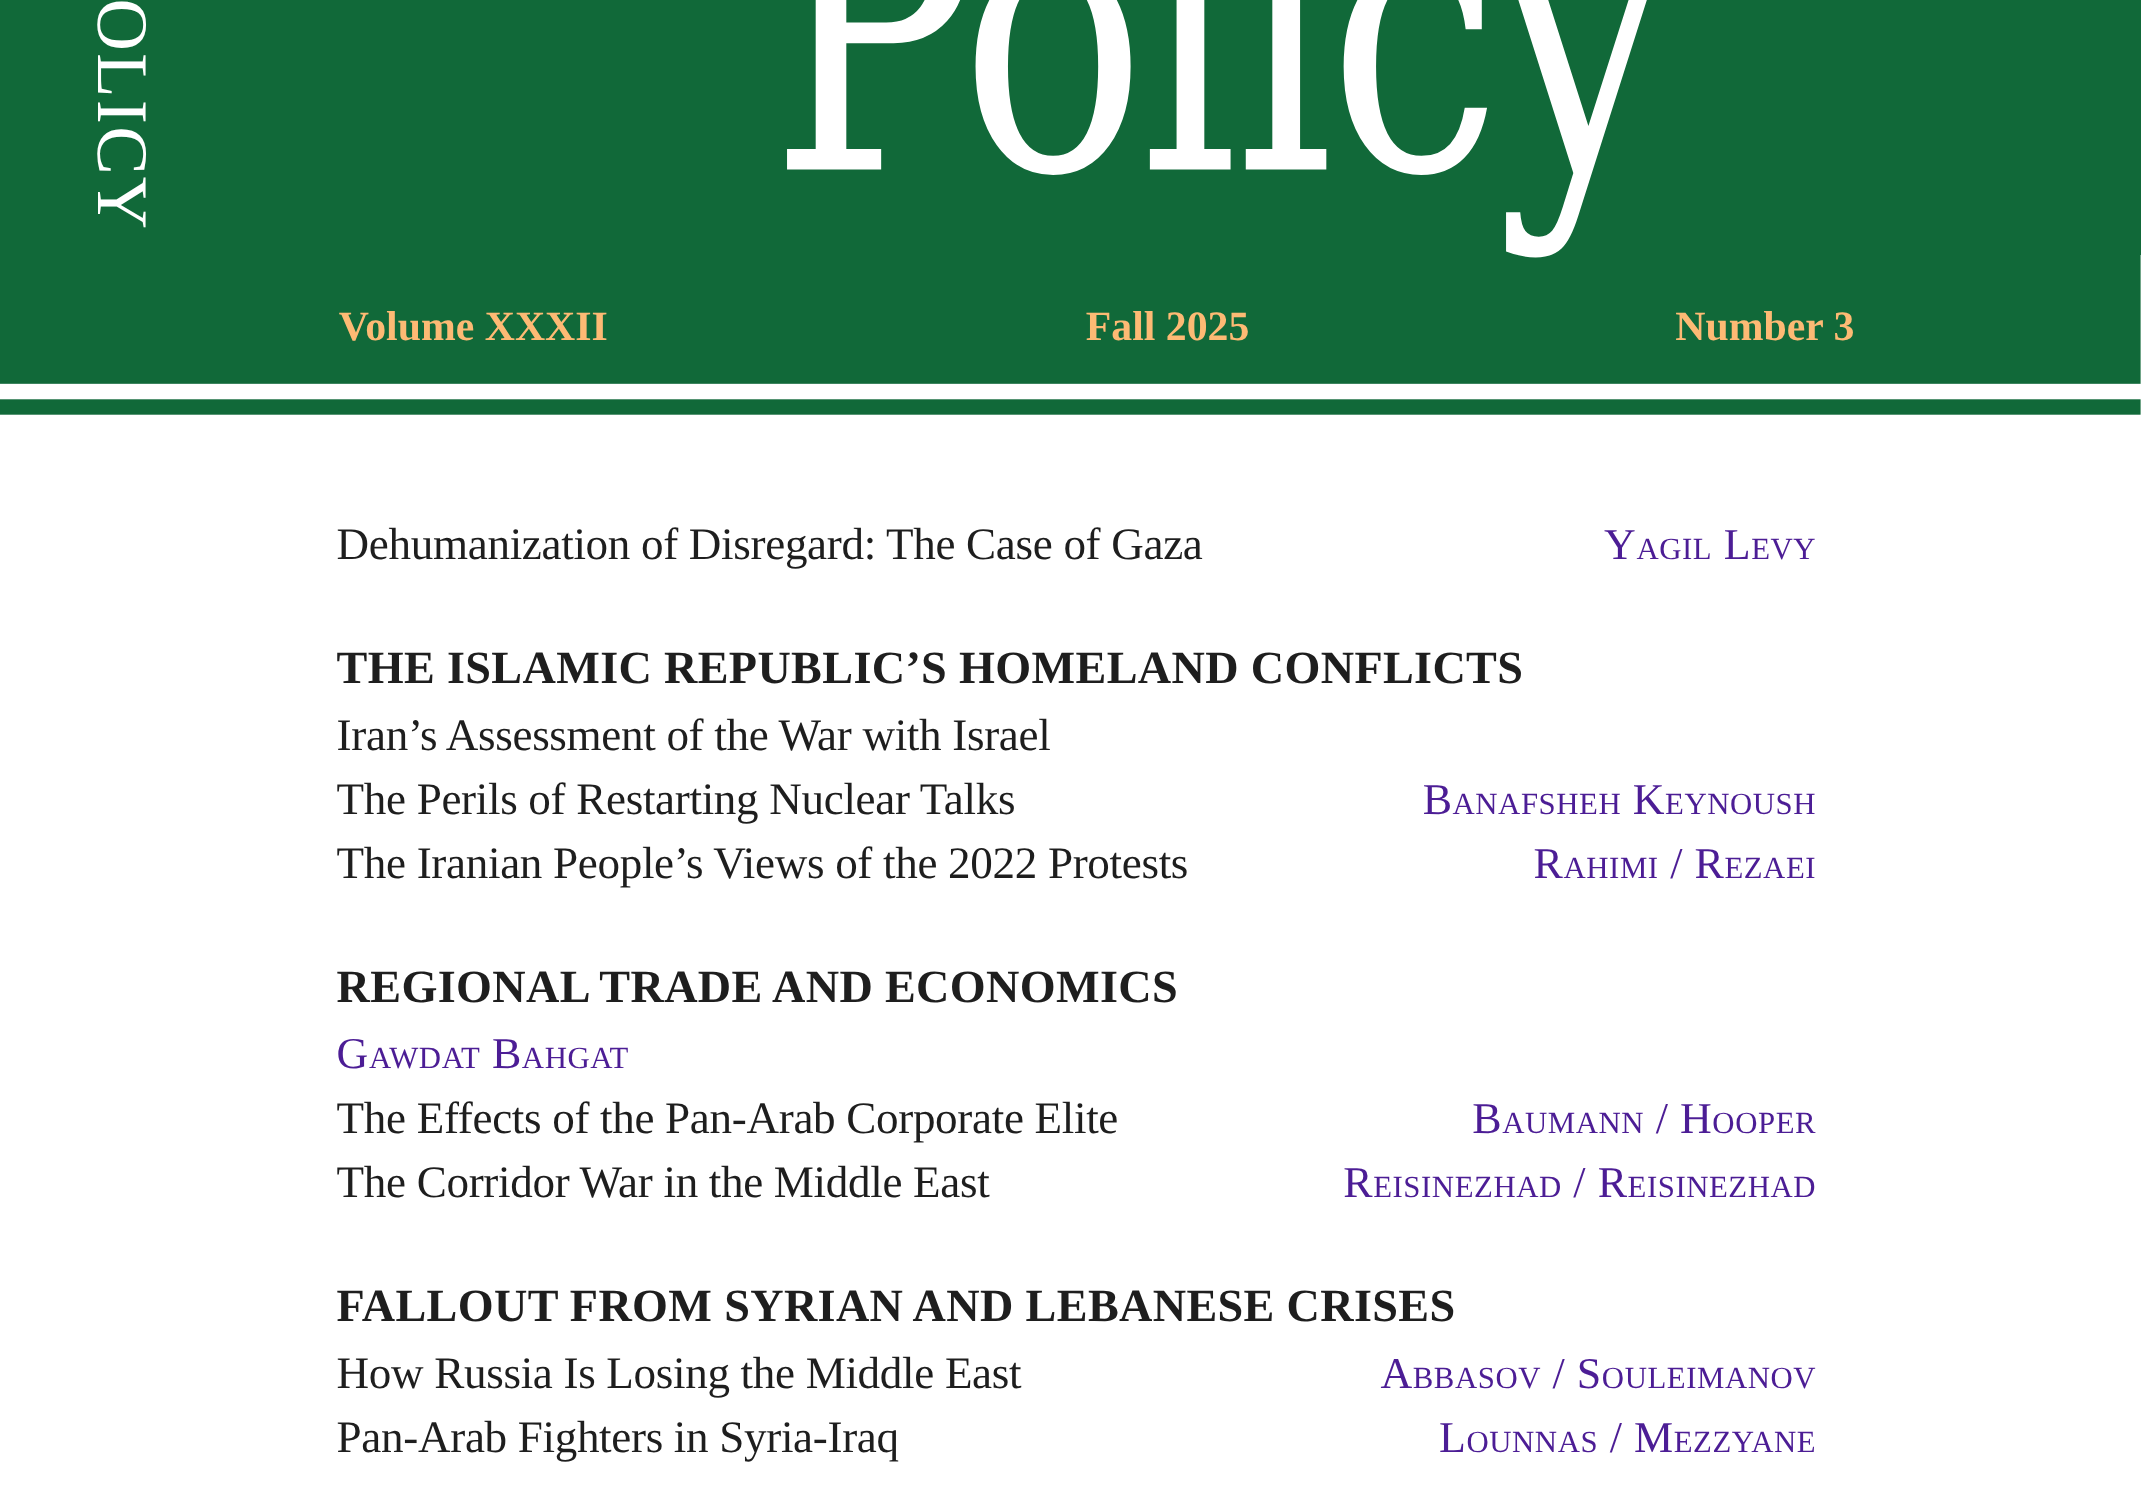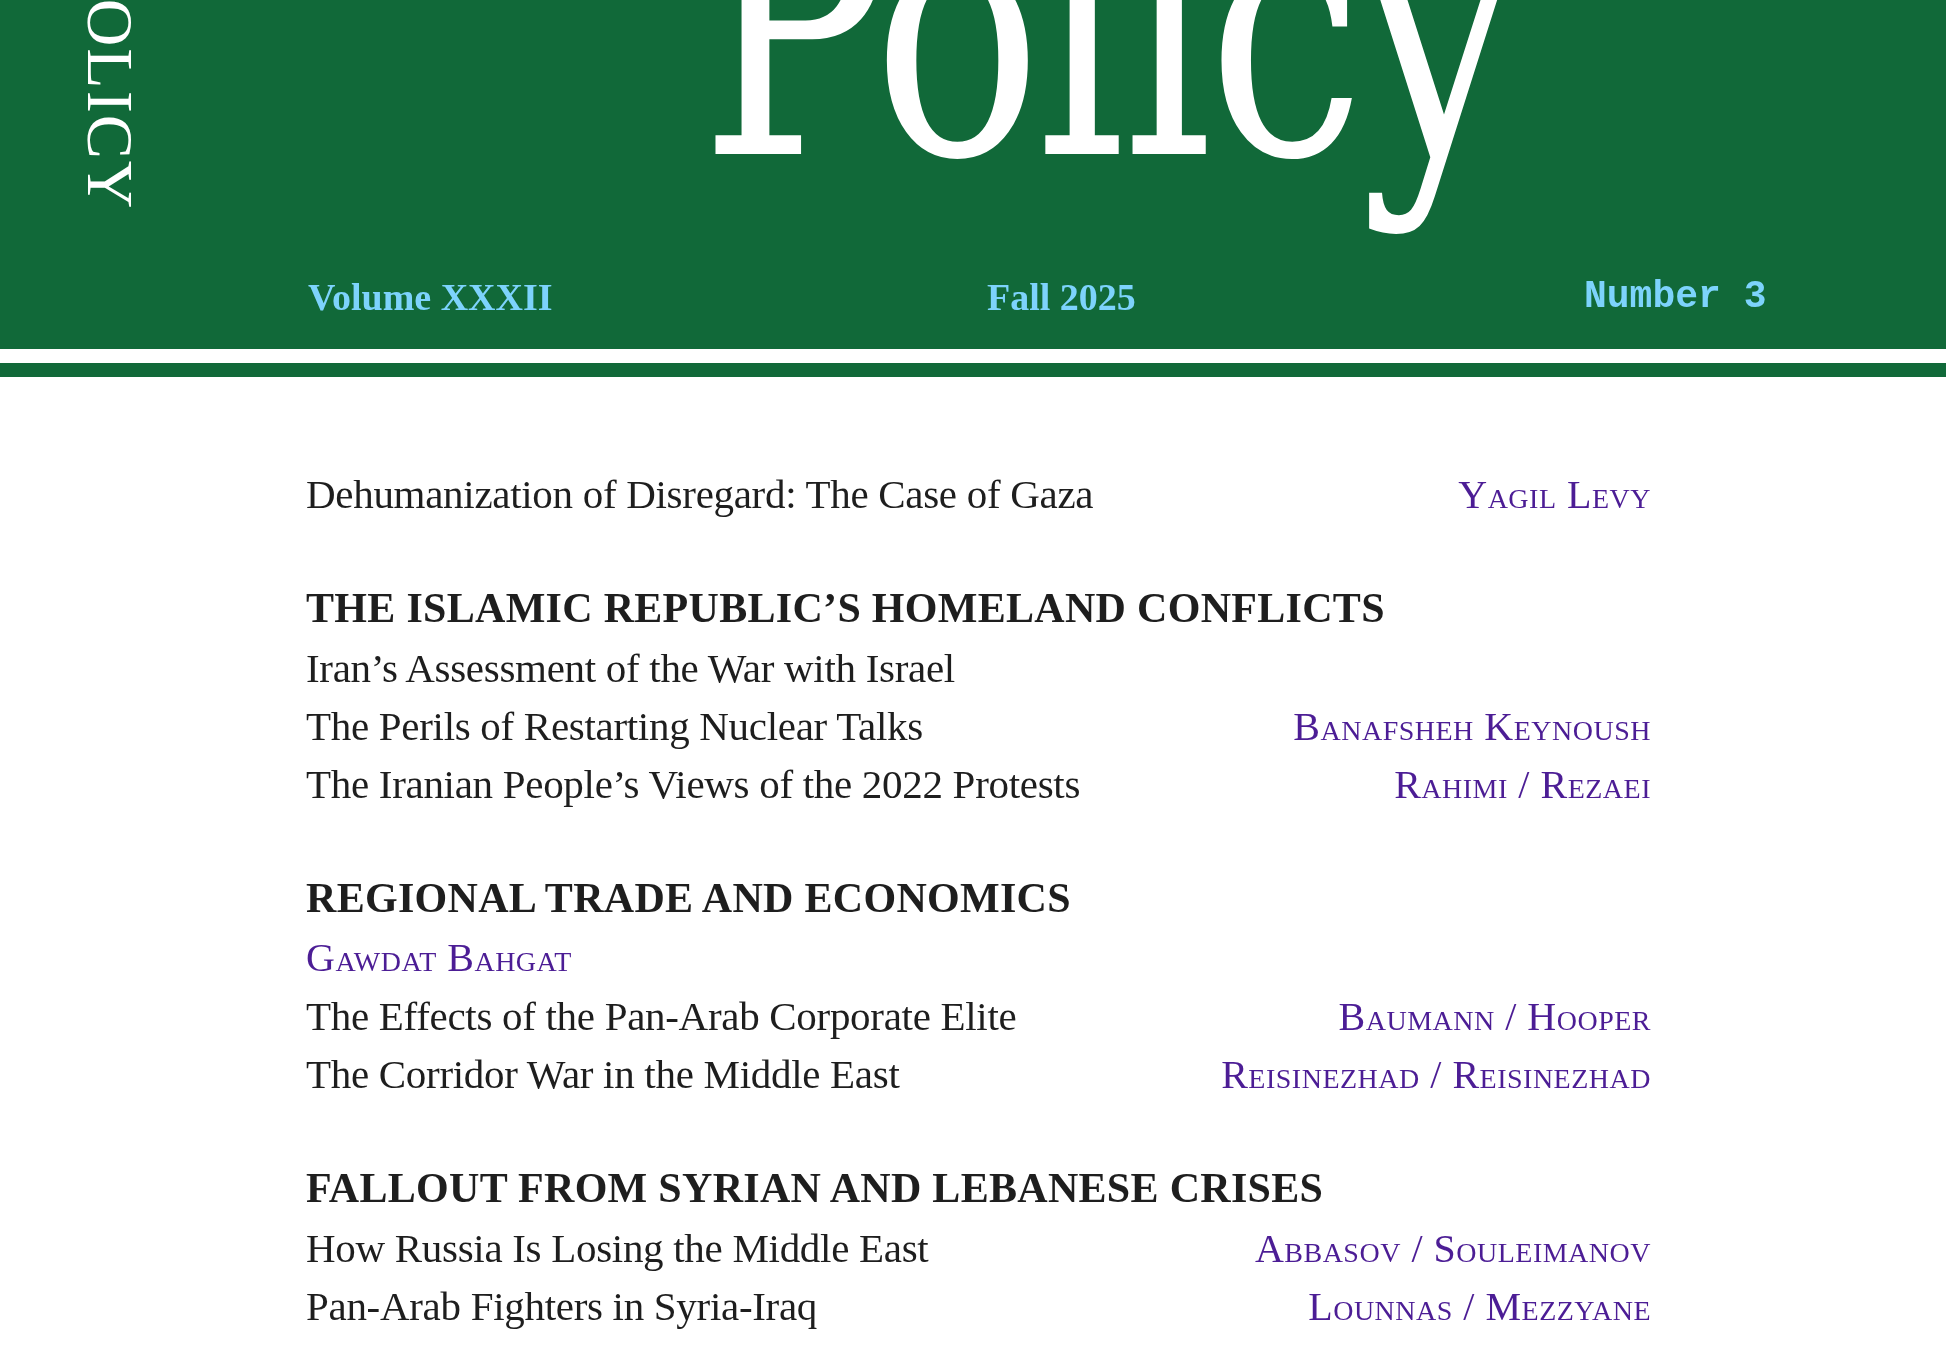--- a/index.html
+++ b/index.html
@@ -24,27 +24,27 @@
     .logo {
       position: absolute; left: 700px; top: -150px;
       color: #ffffff;
       font-family: "DejaVu Serif", "Liberation Serif", serif;
       font-size: 360px; line-height: 1;
       letter-spacing: -6px;
       transform: scaleX(0.78);
       transform-origin: left top;
     }
     .meta {
-      position: absolute; top: 275px; color: #7dd3fc;
+      position: absolute; top: 275px; color: #fdba74;
       font-weight: bold; font-size: 38px;
       font-family: "Liberation Serif", serif;
     }
     .meta.volume { left: 308px; }
     .meta.season { left: 987px; }
-    .meta.number { left: 1584px; font-family: Liberation Mono, monospace; }
+    .meta.number { left: 1523px; }
 
     .toc {
       position: absolute; left: 306px; top: 470px; width: 1345px;
     }
     .row {
       display: flex; justify-content: space-between; align-items: baseline;
       height: 58px;
       text-align: center;
     }
     .title { font-size: 41px; color: #1e1e1e; letter-spacing: -0.3px; }

